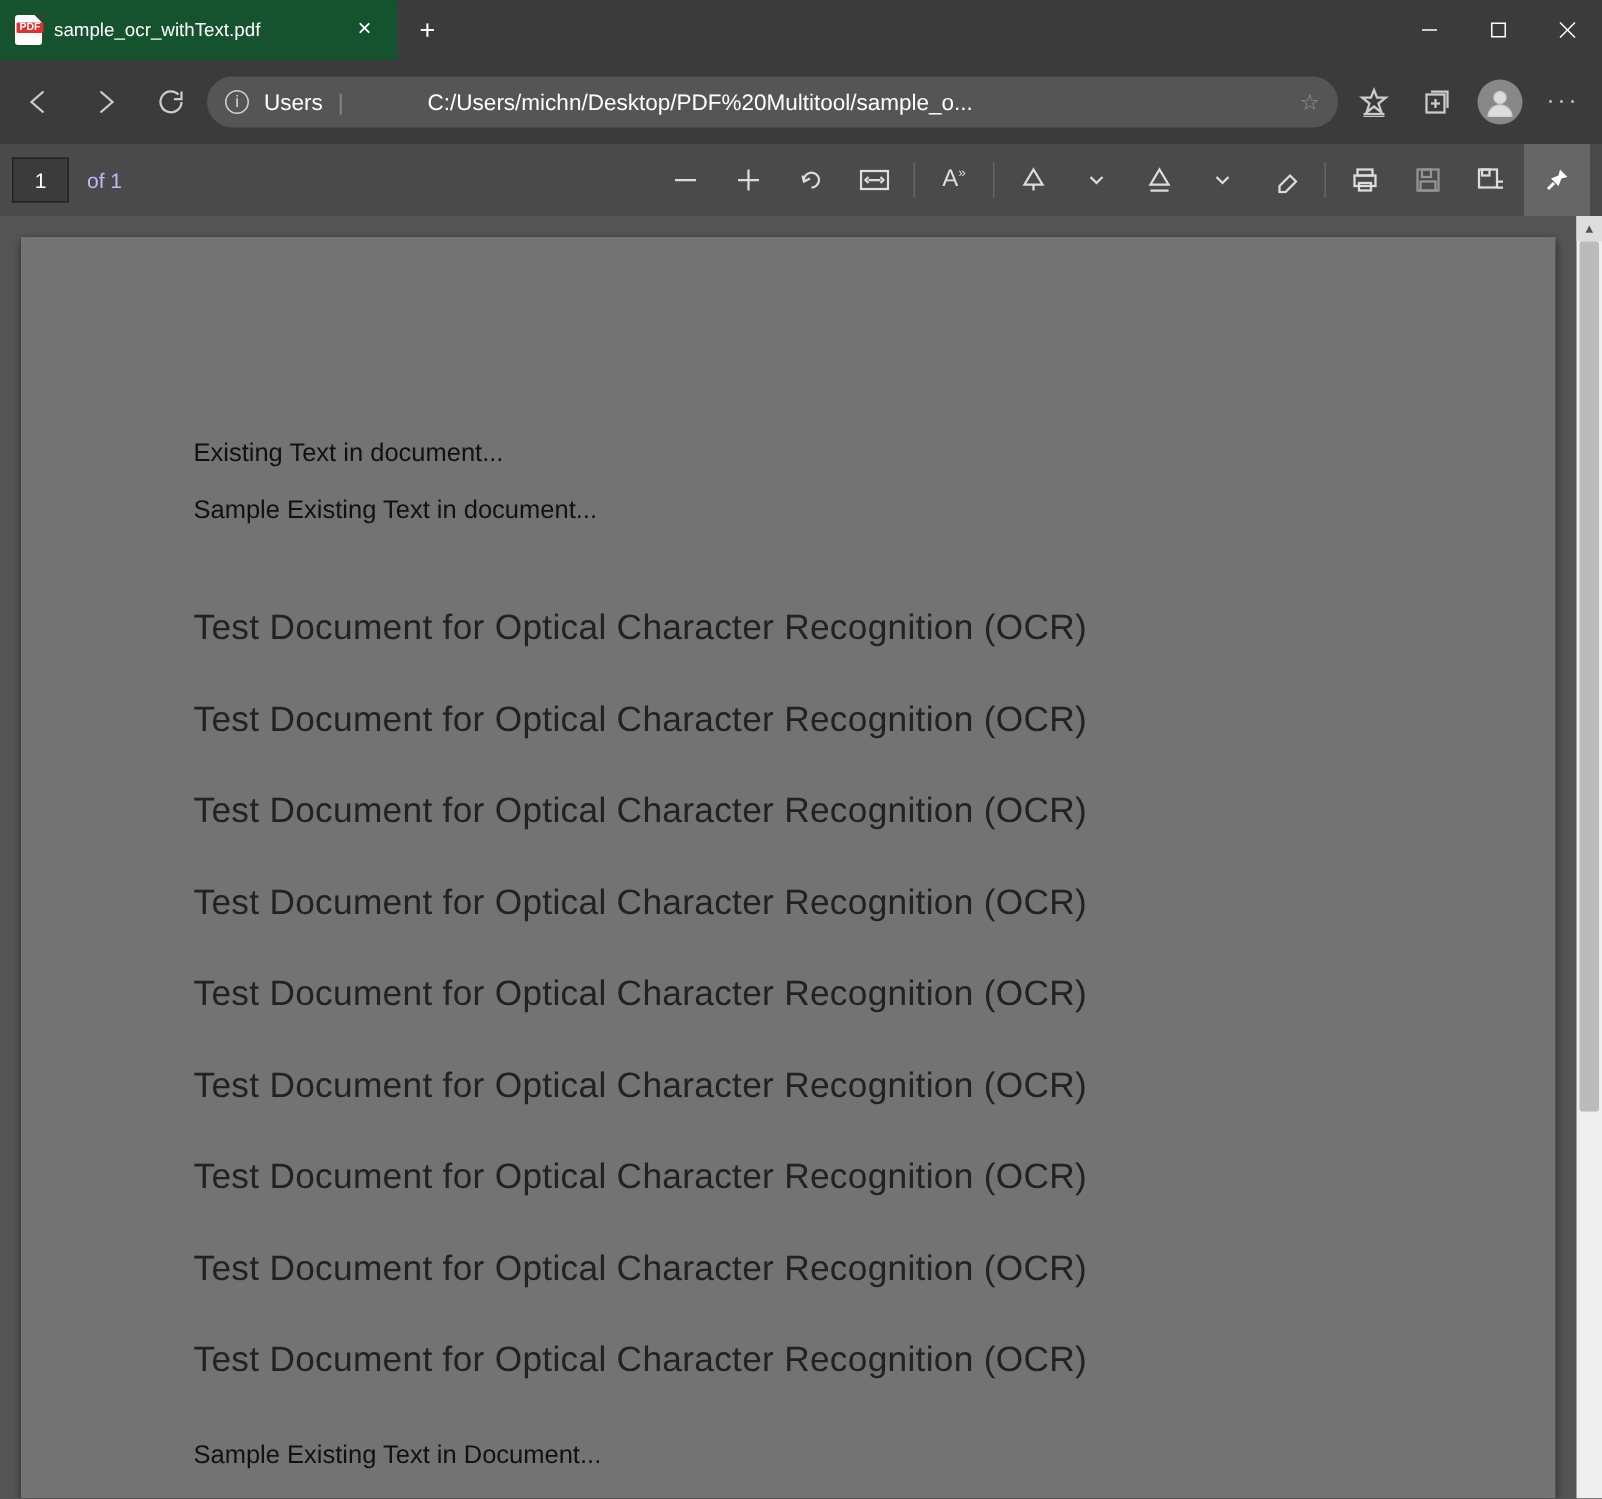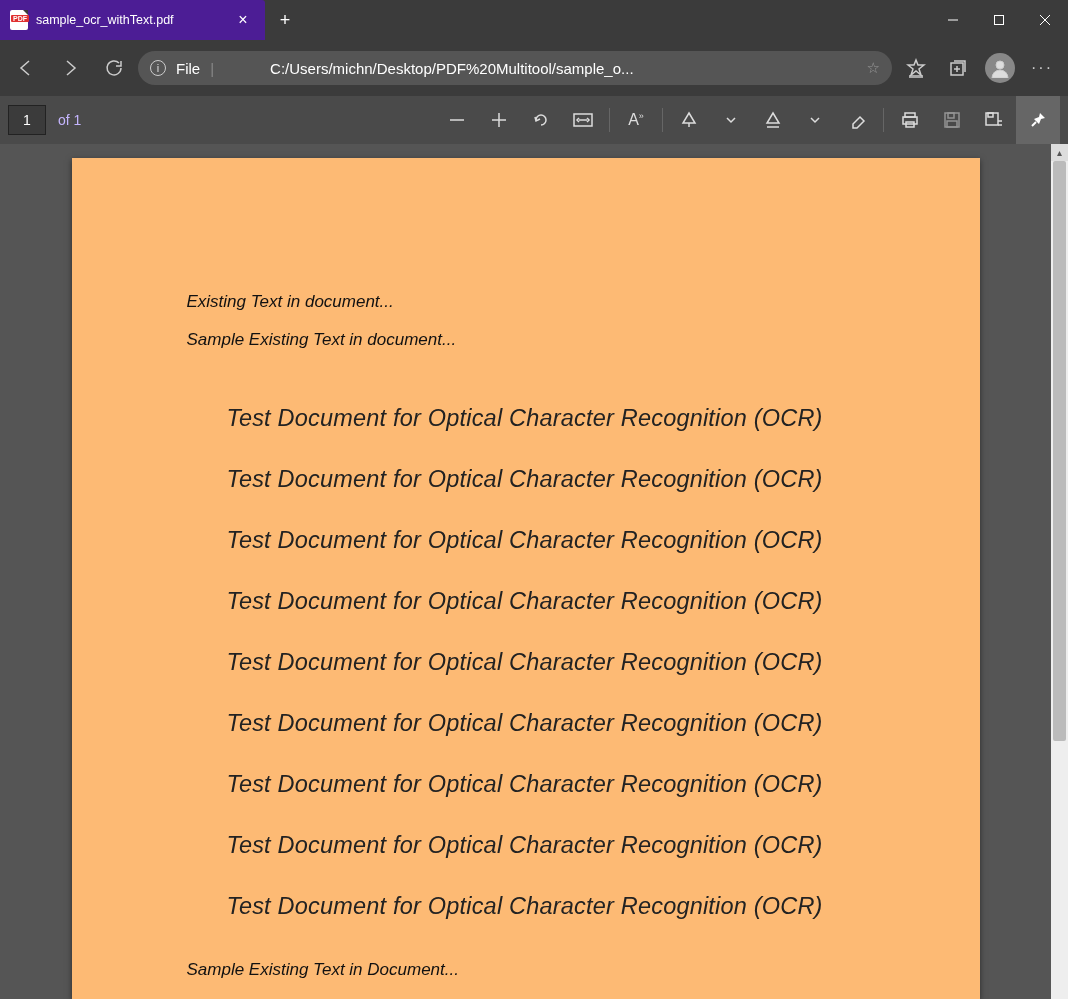--- a/index.html
+++ b/index.html
@@ -14,21 +14,21 @@
   
   .titlebar {
     background: #3b3b3b;
     height: 40px;
     display: flex;
     align-items: stretch;
   }
   .tab {
     display: flex;
     align-items: center;
-    background: #4c1d95;
+    background: #14532d;
     padding: 0 10px;
     width: 265px;
     color: #fff;
     font-size: 12.5px;
     gap: 8px;
     border-top-right-radius: 3px;
   }
   .pdf-icon {
     width: 18px; height: 20px;
     background: #fff;
@@ -141,33 +141,31 @@
     display:flex;
   }
   .page-wrap{
     flex:1;
     overflow:hidden;
     padding:14px 10px 0 10px;
     display:flex;
     justify-content:center;
   }
   .page{
-    background:#fdba74;
-    width:908px;
+    background:#737373;
+    width:1023px;
     box-shadow:0 2px 6px rgba(0,0,0,0.5);
     padding: 134px 115px 0 115px;
-    font-style: italic;
   }
   .line1{font-size:17px; color:#111; margin-bottom:18px;}
   .line2{font-size:17px; color:#111; margin-bottom:55px;}
   .ocr-line{
     font-family: Arial, Helvetica, sans-serif;
     font-size:23.5px;
     color:#222;
-    margin-left:40px;
     margin-bottom:34px;
     letter-spacing:0.2px;
   }
   .line3{font-size:17px; color:#111; margin-top:40px;}
   .vscroll{
     width:17px;
     background:#eee;
     position:relative;
   }
   .vscroll::before{
@@ -229,21 +227,21 @@
       </svg>
   </div>
   <div class="nav-btn">
     <svg width="20" height="20" stroke-width="1.5">
         <path d="M15 5 A7 7 0 1 0 17 10"></path>
         <path d="M17 3 L17 8 L12 8" fill="none"></path>
       </svg>
   </div>
   <div class="urlbar">
     <span style="border:1.5px solid #ccc;border-radius:50%;width:16px;height:16px;display:inline-flex;align-items:center;justify-content:center;font-size:11px;">i</span>
-    <span class="url-file">File</span>
+    <span class="url-file">Users</span>
     <span class="divider">|</span>
     <span class="url-text url-path">C:/Users/michn/Desktop/PDF%20Multitool/sample_o...</span>
     <span class="star">☆</span>
   </div>
   <div class="right-icons">
     <div class="nav-btn">
       <svg width="20" height="20" stroke-width="1.5">
           <path d="M10 2 L12 7 L18 7 L13 11 L15 17 L10 13 L5 17 L7 11 L2 7 L8 7 Z" fill="none"></path>
           <line x1="3" y1="18" x2="17" y2="18"></line>
           <line x1="3" y1="20" x2="17" y2="20"></line>

